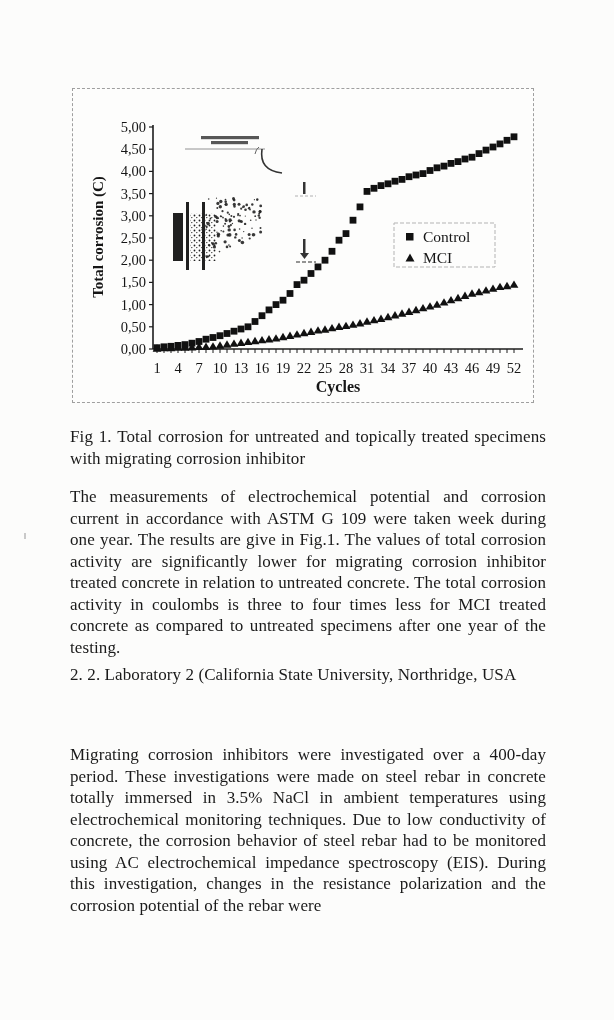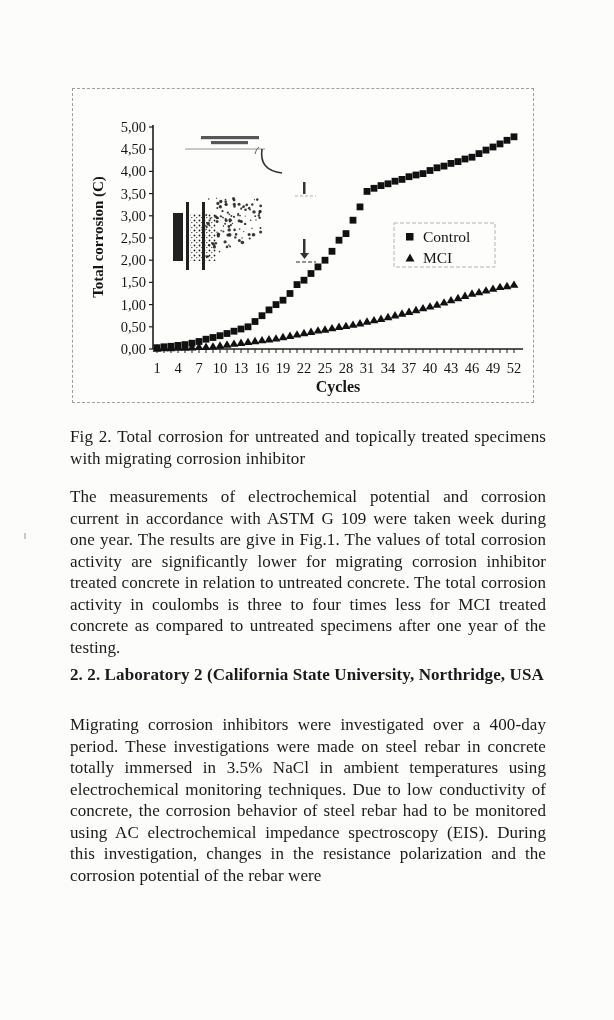--- a/index.html
+++ b/index.html
@@ -11,22 +11,22 @@
     overflow:hidden;
   }
   .text-block{
     position:absolute;left:70px;width:476px;
     text-align:justify;
     font-size:17px;line-height:21.5px;
     letter-spacing:0.1px;
   }
   .caption{top:426px;}
   .para1{top:486px;font-family:Liberation Serif, serif;}
-  .heading{top:664px;font-weight:bold;}
-  .para2{top:714px;}
+  .heading{top:664px;font-weight:normal;}
+  .para2{top:744px;}
   .figure-box{
     position:absolute;left:72px;top:88px;width:460px;height:313px;
     border:1px dashed #9f9f9f;
     background:#fdfdfc;
   }
   svg text{
     font-family:"Liberation Serif", serif;
     fill:#161616;
   }
   .tick-label{font-size:14.5px;}
@@ -403,19 +403,19 @@
         <rect x="333" y="144" width="7.5" height="7.5" fill="#111111"></rect>
         <text x="350" y="153" class="legend-label">Control</text>
         <path d="M 337,164.5 L 341.5,172.5 L 332.5,172.5 Z" fill="#111111"></path>
         <text x="350" y="174" class="legend-label">MCI</text>
       </g>
     </svg>
 </div>
 
 <div class="scan-dash"></div>
 
-<div class="text-block caption">Fig 2. Total corrosion for untreated and topically treated specimens with migrating corrosion inhibitor</div>
+<div class="text-block caption">Fig 1. Total corrosion for untreated and topically treated specimens with migrating corrosion inhibitor</div>
 
 <div class="text-block para1">The measurements of electrochemical potential and corrosion current in accordance with ASTM G 109 were taken week during one year. The results are give in Fig.1. The values of total corrosion activity are significantly lower for migrating corrosion inhibitor treated concrete in relation to untreated concrete. The total corrosion activity in coulombs is three to four times less for MCI treated concrete as compared to untreated specimens after one year of the testing.</div>
 
 <div class="text-block heading">2. 2. Laboratory 2 (California State University, Northridge, USA</div>
 
 <div class="text-block para2">Migrating corrosion inhibitors were investigated over a 400-day period. These investigations were made on steel rebar in concrete totally immersed in 3.5% NaCl in ambient temperatures using electrochemical monitoring techniques. Due to low conductivity of concrete, the corrosion behavior of steel rebar had to be monitored using AC electrochemical impedance spectroscopy (EIS). During this investigation, changes in the resistance polarization and the corrosion potential of the rebar were</div>
 
 </body></html>

